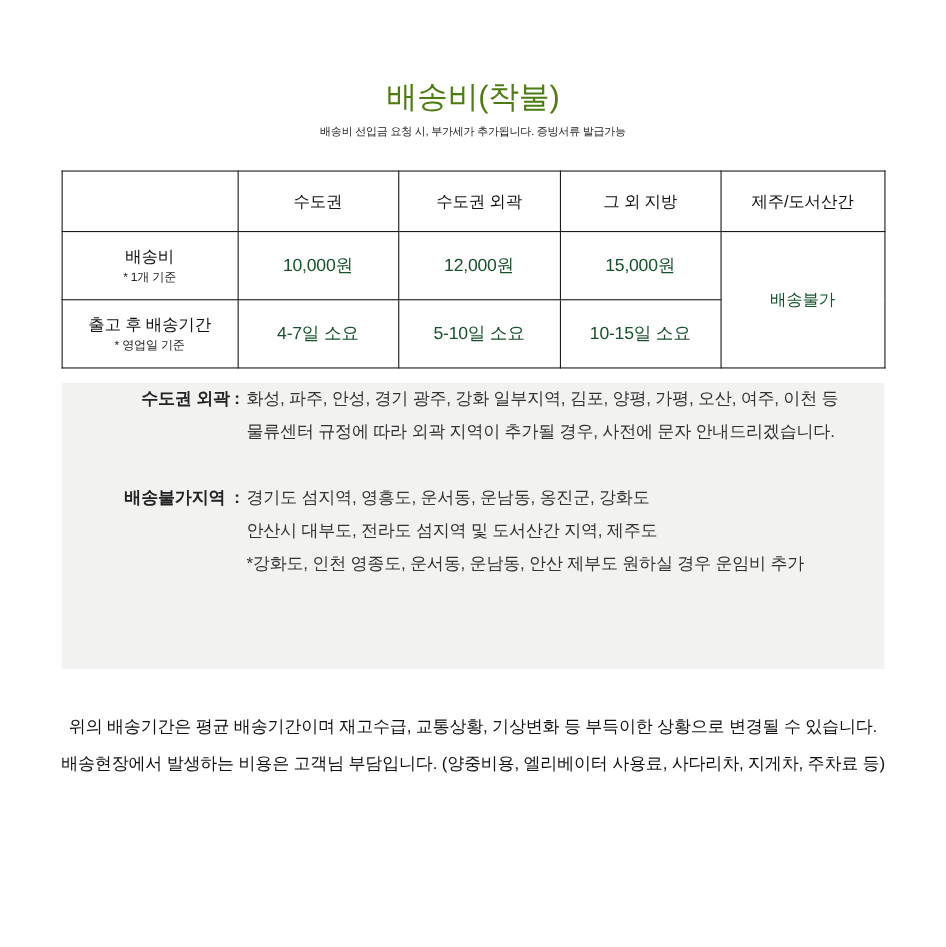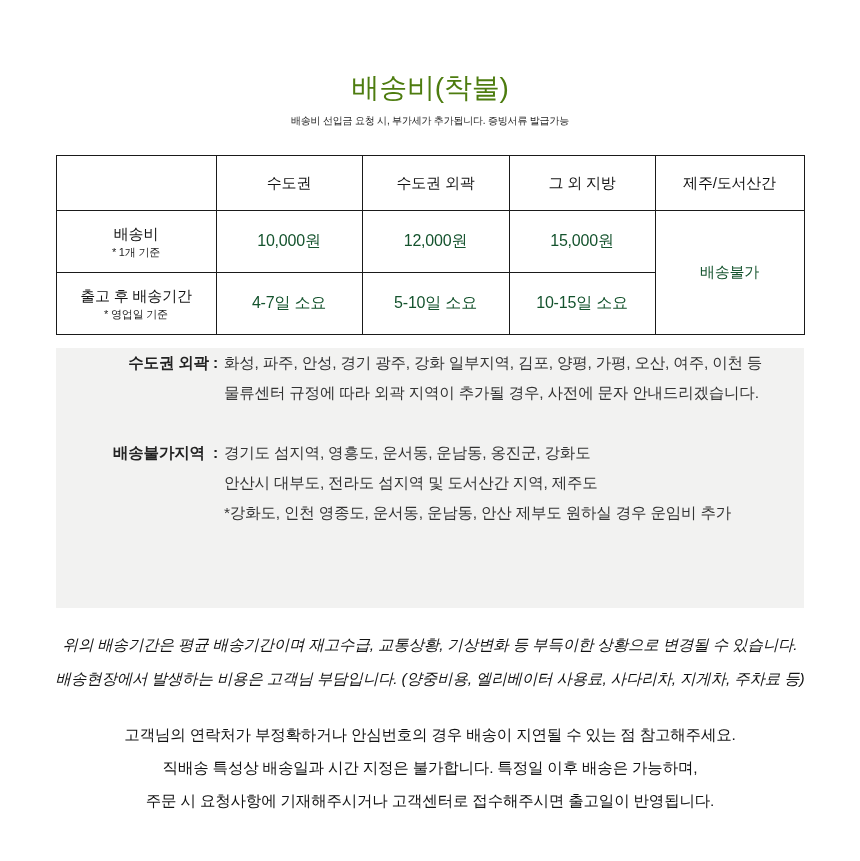--- a/index.html
+++ b/index.html
@@ -80,21 +80,21 @@
   }
 
   
   .footer-block {
     width: 860px;
     text-align: center;
     font-size: 15.5px;
     color: #111111;
     line-height: 34px;
   }
-  .footer-block.first { margin-top: 20px; font-style: italic; }
+  .footer-block.first { margin-top: 36px; }
   .footer-block.second { margin-top: 22px; line-height: 33px; }
 </style>
 </head>
 <body>
 
 <div class="page">
 
   <div class="hdr">
     <div class="title">배송비(착불)</div>
     <div class="subtitle">배송비 선입금 요청 시, 부가세가 추가됩니다. 증빙서류 발급가능</div>
@@ -155,19 +155,14 @@
         <div>안산시 대부도, 전라도 섬지역 및 도서산간 지역, 제주도</div>
         <div>*강화도, 인천 영종도, 운서동, 운남동, 안산 제부도 원하실 경우 운임비 추가</div>
       </div>
     </div>
   </div>
 
   <div class="footer-block first">
     <div>위의 배송기간은 평균 배송기간이며 재고수급, 교통상황, 기상변화 등 부득이한 상황으로 변경될 수 있습니다.</div>
     <div>배송현장에서 발생하는 비용은 고객님 부담입니다. (양중비용, 엘리베이터 사용료, 사다리차, 지게차, 주차료 등)</div>
   </div>
-  <div class="footer-block second">
-    <div>고객님의 연락처가 부정확하거나 안심번호의 경우 배송이 지연될 수 있는 점 참고해주세요.</div>
-    <div>직배송 특성상 배송일과 시간 지정은 불가합니다. 특정일 이후 배송은 가능하며,</div>
-    <div>주문 시 요청사항에 기재해주시거나 고객센터로 접수해주시면 출고일이 반영됩니다.</div>
-  </div>
 
 </div>
 
 </body></html>

